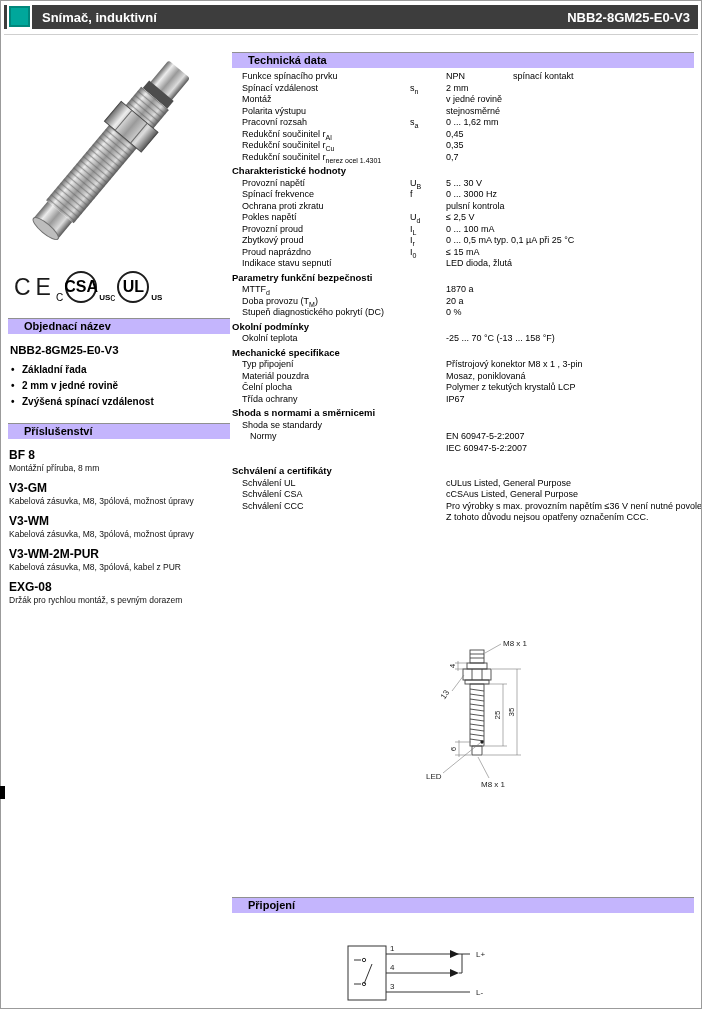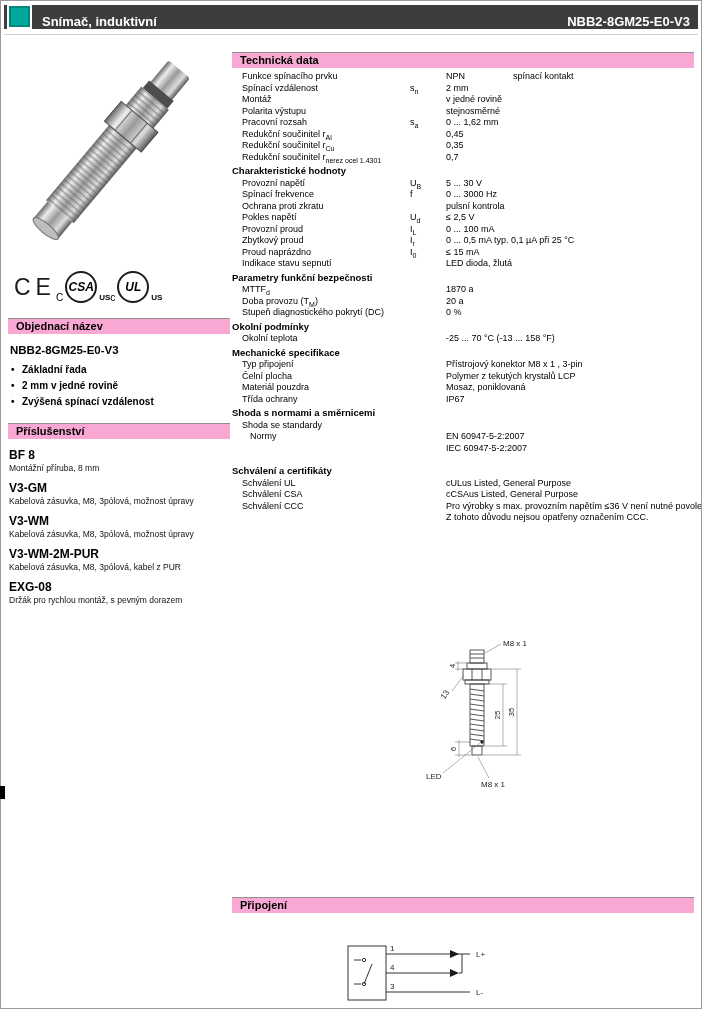--- a/index.html
+++ b/index.html
@@ -3,40 +3,40 @@
 <meta charset="utf-8">
 <style>
   *{box-sizing:border-box}
   html,body{margin:0;padding:0}
   body{width:702px;height:1009px;position:relative;background:#ffffff;
        font-family:"Liberation Sans",sans-serif;color:#000;overflow:hidden}
   .frame{position:absolute;inset:0;border:1px solid #9b9b9b;pointer-events:none;z-index:50}
 
   
   .topbar{position:absolute;left:4px;right:4px;top:5px;height:24px;background:#3d3d3d;
-          display:flex;align-items:flex-end;z-index:5}
+          display:flex;align-items:center;z-index:5}
   .brandsq{position:absolute;left:3px;top:-1px;width:25px;height:25px;background:#00a79b;
            border:2px solid #ffffff;box-shadow:inset 0 0 0 2px #00877c}
   .topbar-title{margin-left:38px;color:#fff;font-weight:bold;font-size:13px}
   .topbar-part{margin-left:auto;margin-right:8px;color:#fff;font-weight:bold;font-size:13px}
   .header-rule{position:absolute;left:4px;right:4px;top:34px;border-top:1px solid #cfcfcf}
 
   
-  .secbar{background:#f9a8d4;border-top:1px solid #909090;height:16px;line-height:15px;
-          font-weight:bold;font-size:11px;padding-left:8px}
+  .secbar{background:#c4b5fd;border-top:1px solid #909090;height:16px;line-height:15px;
+          font-weight:bold;font-size:11px;padding-left:16px}
 
   
   .leftcol{position:absolute;left:8px;top:40px;width:222px}
   .photo{width:204px;height:222px;overflow:hidden}
   .marks{display:flex;align-items:center;height:46px;margin:2px 2px 8px 6px}
   .mark-ce{font-size:23px;letter-spacing:5px;color:#1a1a1a}
   .markwrap{position:relative;display:inline-flex;align-items:center}
   .circle-mark{width:32px;height:32px;border:2.5px solid #1d1d1d;border-radius:50%;
                display:flex;align-items:center;justify-content:center;font-weight:bold;
-               font-size:12px;font-style:italic}
+               font-size:16px;}
   .mark-side-l{font-size:10px;margin-right:2px;align-self:flex-end;line-height:10px}
   .mark-side-r{font-size:8px;margin-left:2px;align-self:flex-end;font-weight:bold;line-height:10px}
   .order-code{font-weight:bold;font-size:11.5px;margin:10px 0 8px 2px}
   .features{margin:0 0 16px 2px;padding:0;list-style:none}
   .feature-item{font-weight:bold;font-size:10px;margin:5px 0;padding-left:12px;position:relative}
   .feature-item::before{content:"\2022";position:absolute;left:1px}
   .acc-list{margin-top:9px;padding-left:1px}
   .acc-item{margin-bottom:8px}
   .acc-code{font-weight:bold;font-size:12px}
   .acc-desc{font-size:8.5px;margin-top:1px;color:#111}
@@ -300,31 +300,31 @@
       </div>
       <div class="td-section">Mechanické specifikace</div>
       <div class="td-row">
         <span class="td-label">Typ připojení</span>
         <span class="td-sym"></span>
         <span class="td-val">
           <div class="td-line">Přístrojový konektor M8 x 1 , 3-pin</div>
         </span>
       </div>
       <div class="td-row">
+        <span class="td-label">Materiál pouzdra</span>
+        <span class="td-sym"></span>
+        <span class="td-val">
+          <div class="td-line">Mosaz, poniklovaná</div>
+        </span>
+      </div>
+      <div class="td-row">
         <span class="td-label">Čelní plocha</span>
         <span class="td-sym"></span>
         <span class="td-val">
           <div class="td-line">Polymer z tekutých krystalů LCP</div>
-        </span>
-      </div>
-      <div class="td-row">
-        <span class="td-label">Materiál pouzdra</span>
-        <span class="td-sym"></span>
-        <span class="td-val">
-          <div class="td-line">Mosaz, poniklovaná</div>
         </span>
       </div>
       <div class="td-row">
         <span class="td-label">Třída ochrany</span>
         <span class="td-sym"></span>
         <span class="td-val">
           <div class="td-line">IP67</div>
         </span>
       </div>
       <div class="td-section">Shoda s normami a směrnicemi</div>

